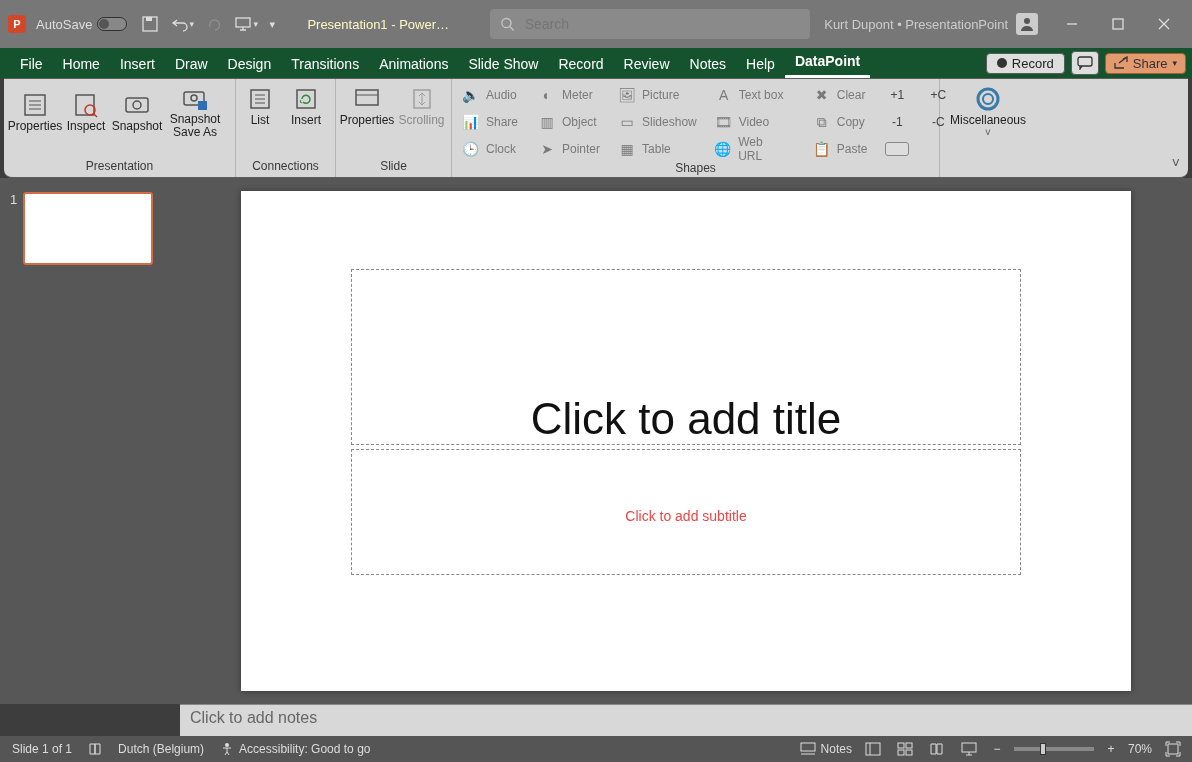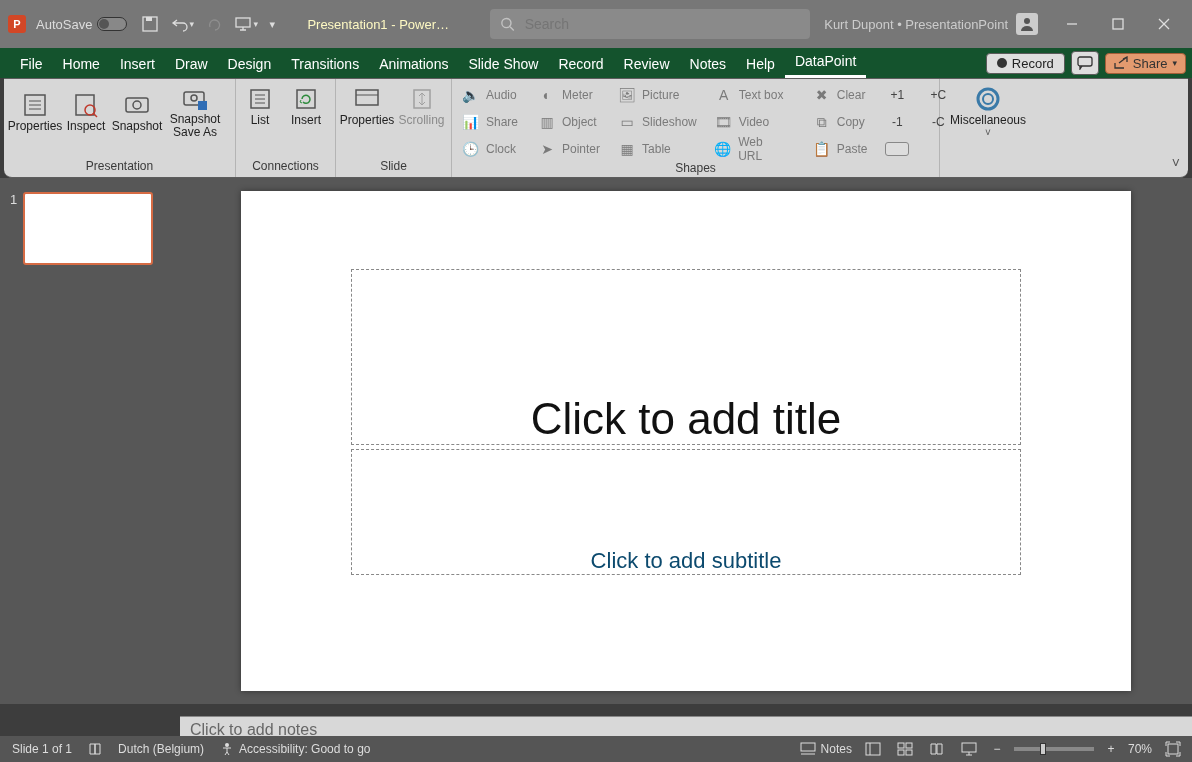--- a/index.html
+++ b/index.html
@@ -21,21 +21,21 @@
   .searchbar { position:absolute; left:490px; top:9px; width:320px; height:30px;
     background:#8a8a8a; border-radius:4px; display:flex; align-items:center; padding:0 10px; gap:10px; color:#c2c2c2;}
   .titlebar .right { position:absolute; right:0; top:0; height:48px; display:flex; align-items:center; gap:6px; padding-right:8px;justify-content:space-between; }
   .user-block{display:flex;align-items:center;gap:8px;color:#ccc;margin-right:8px;}
   .avatar { width:22px;height:22px;border-radius:3px;background:#ccc;display:flex;align-items:center;justify-content:center;}
   .win-btn { width:40px;height:32px;display:flex;align-items:center;justify-content:center;color:#ddd;cursor:pointer;}
 
   
   .tabstrip { height:30px; background:#14532d; display:flex; align-items:flex-end; padding:0 10px; color:#fff; position:relative;}
   .tab { padding:5px 10px 6px; font-size:14px; cursor:pointer; color:#fff;}
-  .tab.active { border-bottom:3px solid #fff; font-weight:400;}
+  .tab.active { border-bottom:3px solid #fff; font-weight:700;}
   .tabstrip .right-controls{position:absolute;right:6px;bottom:3px;display:flex;gap:6px;align-items:center;}
   .recbtn{background:#dedede;border:1px solid #5a5a5a;border-radius:4px;padding:2px 10px;display:flex;align-items:center;gap:5px;color:#222;cursor:pointer;font-size:13px;}
   .commentbtn{background:#dedede;border:1px solid #5a5a5a;border-radius:4px;width:28px;height:24px;display:flex;align-items:center;justify-content:center;color:#222;cursor:pointer;}
   .sharebtn{background:#e39a6f;border:1px solid #a35e38;border-radius:4px;padding:2px 8px;display:flex;align-items:center;gap:5px;color:#333;cursor:pointer;font-size:13px;}
 
   
   .ribbon { height:100px; background:#d7d7d7; border:1px solid #5c5c5c; border-left:none;border-right:none;
     display:flex; border-bottom-left-radius:8px;border-bottom-right-radius:8px; margin:0 4px; position:relative;}
   .group { border-right:1px solid #b4b4b4; display:flex; flex-direction:column; justify-content:space-between; padding:4px 4px 2px;}
   .group-row{display:flex; gap:2px;}
@@ -54,24 +54,24 @@
   
   .workspace{position:absolute;top:178px;left:0;right:0;bottom:58px;display:flex;background:#575757;}
   .thumbpanel{width:180px;background:#575757;padding:14px 10px;}
   .thumb-wrap{display:flex;gap:6px;}
   .thumb-num{color:#ddd;font-size:13px;}
   .thumb{width:130px;height:73px;background:#fff;border:2px solid #d66b44;border-radius:3px;}
   .canvas-area{flex:1;display:flex;align-items:center;justify-content:center;position:relative;}
   .slide{width:890px;height:500px;background:#fff;box-shadow:0 0 6px rgba(0,0,0,.4);position:relative;}
   .placeholder{position:absolute;border:1px dashed #888;display:flex;align-items:flex-end;justify-content:center;}
   .ph-title{left:110px;top:78px;width:670px;height:176px;font-size:44px;color:#111;}
-  .ph-sub{left:110px;top:258px;width:670px;height:126px;align-items:flex-end;padding-top:8px;font-size:22px;color:#0c4a6e;}
+  .ph-sub{left:110px;top:258px;width:670px;height:126px;align-items:center;padding-top:8px;font-size:14px;color:#ef4444;}
 
   
-  .notespane{position:absolute;left:180px;right:0;bottom:14px;height:32px;background:#d8d8d8;border-top:1px solid #888;padding:4px 10px;color:#666;font-size:16px;}
+  .notespane{position:absolute;left:180px;right:0;bottom:26px;height:32px;background:#d8d8d8;border-top:1px solid #888;padding:4px 10px;color:#666;font-size:16px;}
 
   
   .statusbar{position:absolute;bottom:0;left:0;right:0;height:26px;background:#555;display:flex;align-items:center;color:#ddd;font-size:12px;}
   .statusbar .sb-left{display:flex;align-items:center;gap:16px;padding-left:12px;}
   .sb-item{display:flex;align-items:center;gap:5px;}
   .statusbar .sb-right{position:absolute;right:8px;display:flex;align-items:center;gap:10px;}
   .viewbtn{width:22px;height:18px;display:flex;align-items:center;justify-content:center;color:#ddd;cursor:pointer;}
   .zoom-track{width:80px;height:4px;background:#888;position:relative;}
   .zoom-thumb{position:absolute;left:26px;top:-4px;width:6px;height:12px;background:#ccc;border:1px solid #333;}
   .zoom-pm{width:14px;text-align:center;cursor:pointer;}

